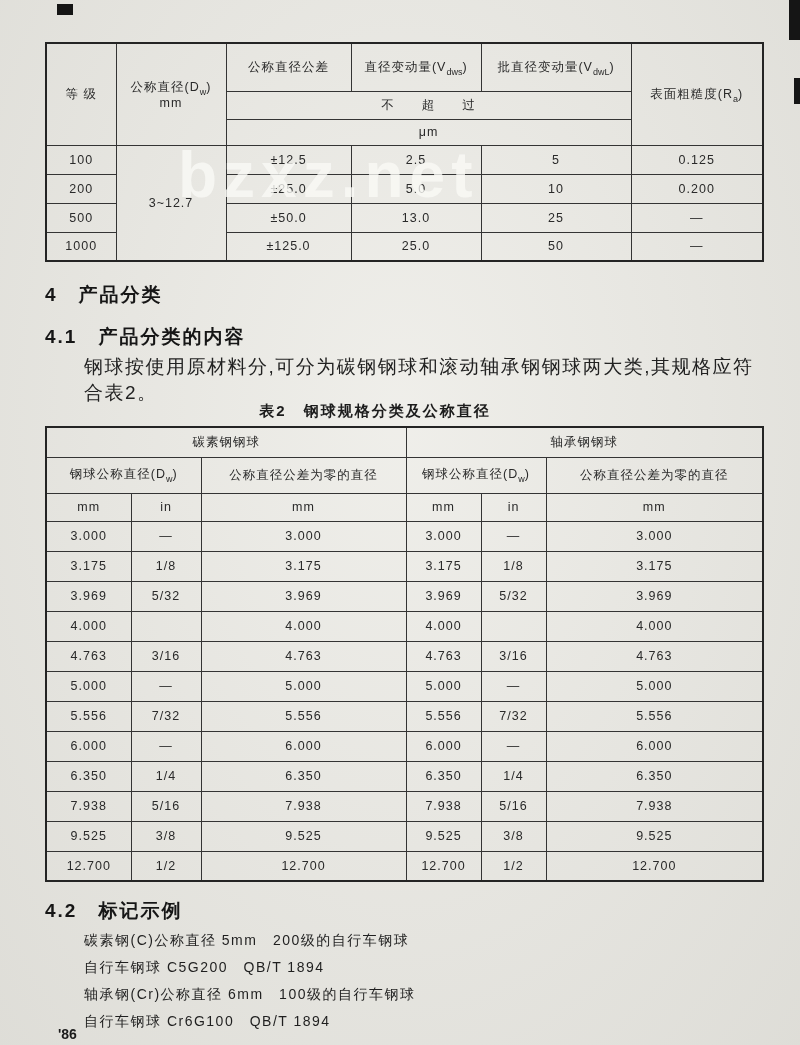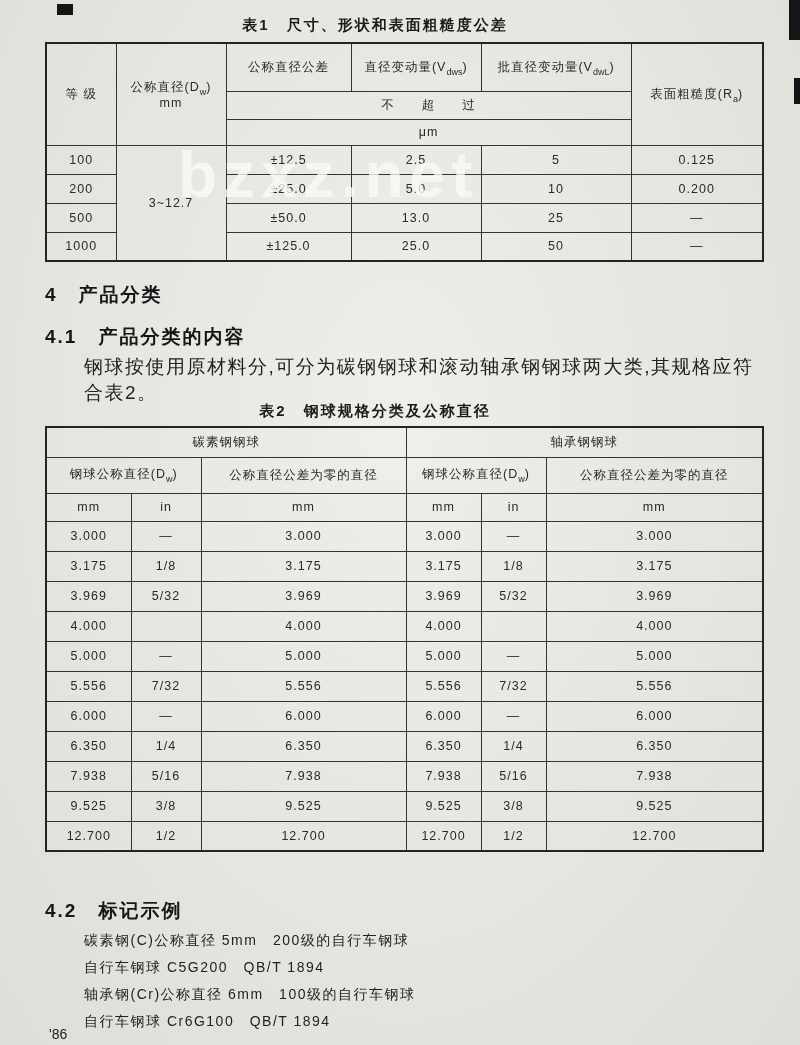--- a/index.html
+++ b/index.html
@@ -60,34 +60,33 @@
   #sec4 { top:282px; }
   #sec41 { top:324px; }
   #sec42 { top:898px; }
   .body-text {
     position:absolute; left:84px;
     font-size:19px; letter-spacing:1.5px; color:#222;
   }
   #sec41-body { top:354px; width:680px; }
   .mark-lines { position:absolute; left:84px; top:927px; font-size:14px; letter-spacing:1.5px; color:#1f1f1f; }
   .mark-lines .line { height:27px; line-height:27px; }
-  .page-number { position:absolute; left:49px; top:1026px; font-size:14px; font-weight:normal; color:#1a1a1a; }
+  .page-number { position:absolute; left:58px; top:1026px; font-size:14px; font-weight:bold; color:#1a1a1a; }
 </style>
 </head>
 <body>
 
 <div class="page">
 
   <div class="artifact tl"></div>
   <div class="artifact tr"></div>
   <div class="artifact tr2"></div>
 
   <div class="watermark">bzxz.net</div>
 
-  <div class="tbl-title" id="t1-title">表1　尺寸、形状和表面粗糙度公差</div>
 
   <table id="table1">
     <colgroup>
       <col style="width:70px">
         <col style="width:110px">
         <col style="width:125px">
       <col style="width:130px">
         <col style="width:150px">
         <col style="width:132px">
     </colgroup>
@@ -211,20 +210,28 @@
     </tr>
     <tr class="h30">
       <td>4.000</td>
       <td></td>
       <td>4.000</td>
       <td>4.000</td>
       <td></td>
       <td>4.000</td>
     </tr>
     <tr class="h30">
+      <td>4.763</td>
+      <td>3/16</td>
+      <td>4.763</td>
+      <td>4.763</td>
+      <td>3/16</td>
+      <td>4.763</td>
+    </tr>
+    <tr class="h30">
       <td>5.000</td>
       <td>—</td>
       <td>5.000</td>
       <td>5.000</td>
       <td>—</td>
       <td>5.000</td>
     </tr>
     <tr class="h30">
       <td>5.556</td>
       <td>7/32</td>

